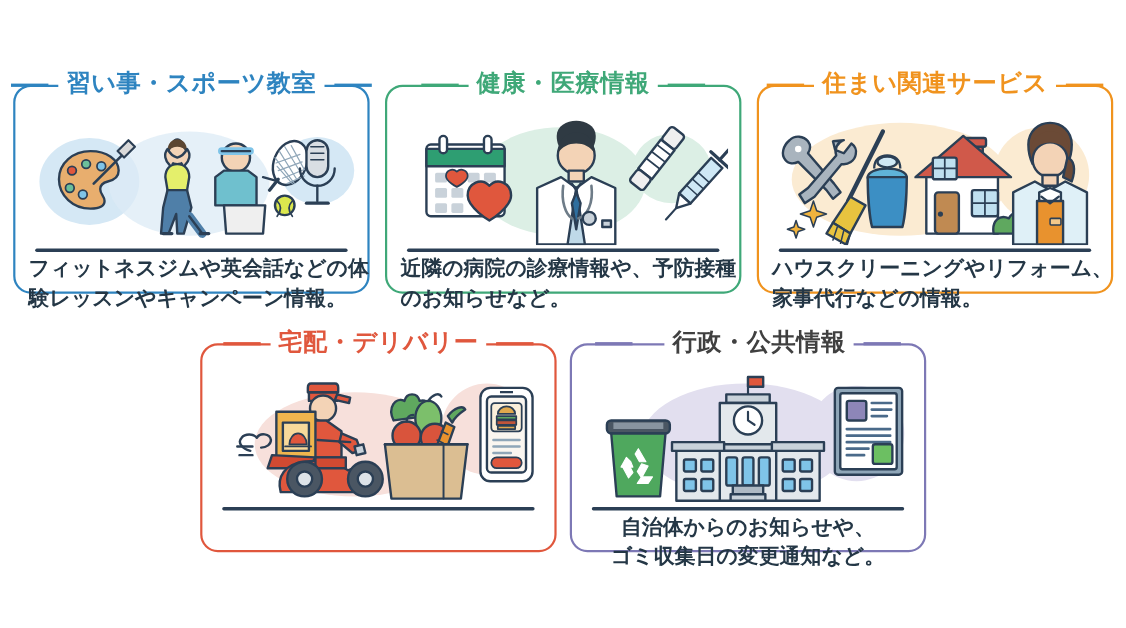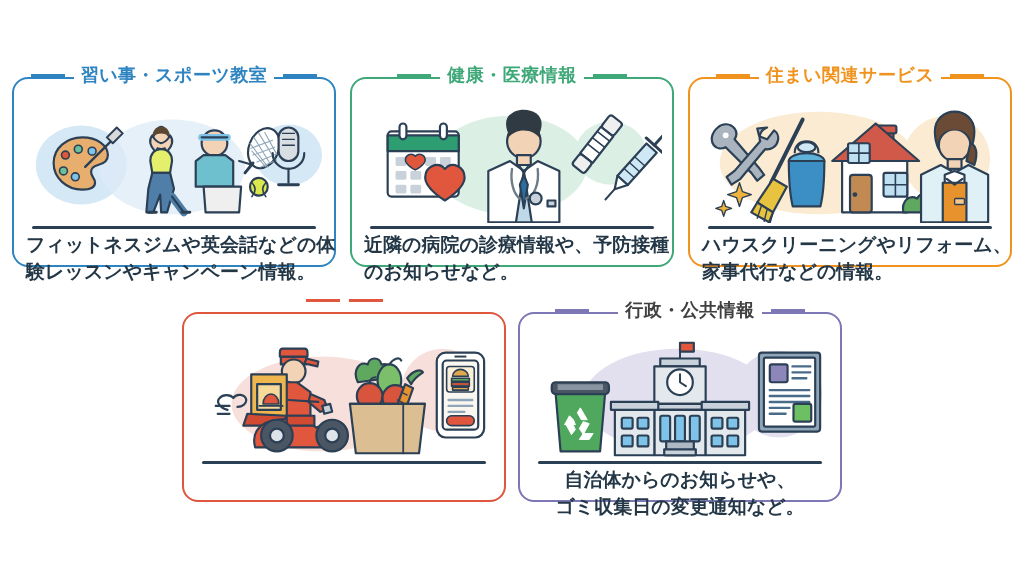--- a/index.html
+++ b/index.html
@@ -27,21 +27,21 @@
     gap:9px;
     pointer-events:none;
   }
   .dash{
     display:block;
     width:34px;height:3px;
     background:#2E84C0;
     flex:0 0 auto;
   }
   .card-title{
-    font-size:18px;
+    font-size:22px;
     font-weight:bold;
     line-height:1;
     color:#2E84C0;
     background:#ffffff;
     padding:2px 7px;
     white-space:nowrap;
     letter-spacing:0.5px;
   }
 
   
@@ -330,20 +330,21 @@
 
     <div class="desc">
       <span class="l1">ハウスクリーニングやリフォーム、</span>
       <span class="l2">家事代行などの情報。</span>
     </div>
   </div>
 
   <div class="card c-red align-center" id="card-delivery">
     <div class="title-wrap">
       <span class="dash"></span>
+      <span class="card-title">宅配・デリバリー</span>
       <span class="dash"></span>
     </div>
 
     <div class="art">
       <svg viewBox="0 0 304 120" preserveAspectRatio="xMidYMid meet">
         <ellipse cx="130" cy="66" rx="92" ry="48" fill="#F7E0DB"></ellipse>
         <ellipse cx="252" cy="52" rx="42" ry="42" fill="#F7E0DB"></ellipse>
 
         <g stroke="#2B3F55" stroke-width="2.2" fill="none" stroke-linecap="round" stroke-linejoin="round">
           <path d="M34 72c-8-2-12-8-8-12 3-4 11-4 14 0 3-5 12-4 13 2 0 4-4 7-9 7"></path>

